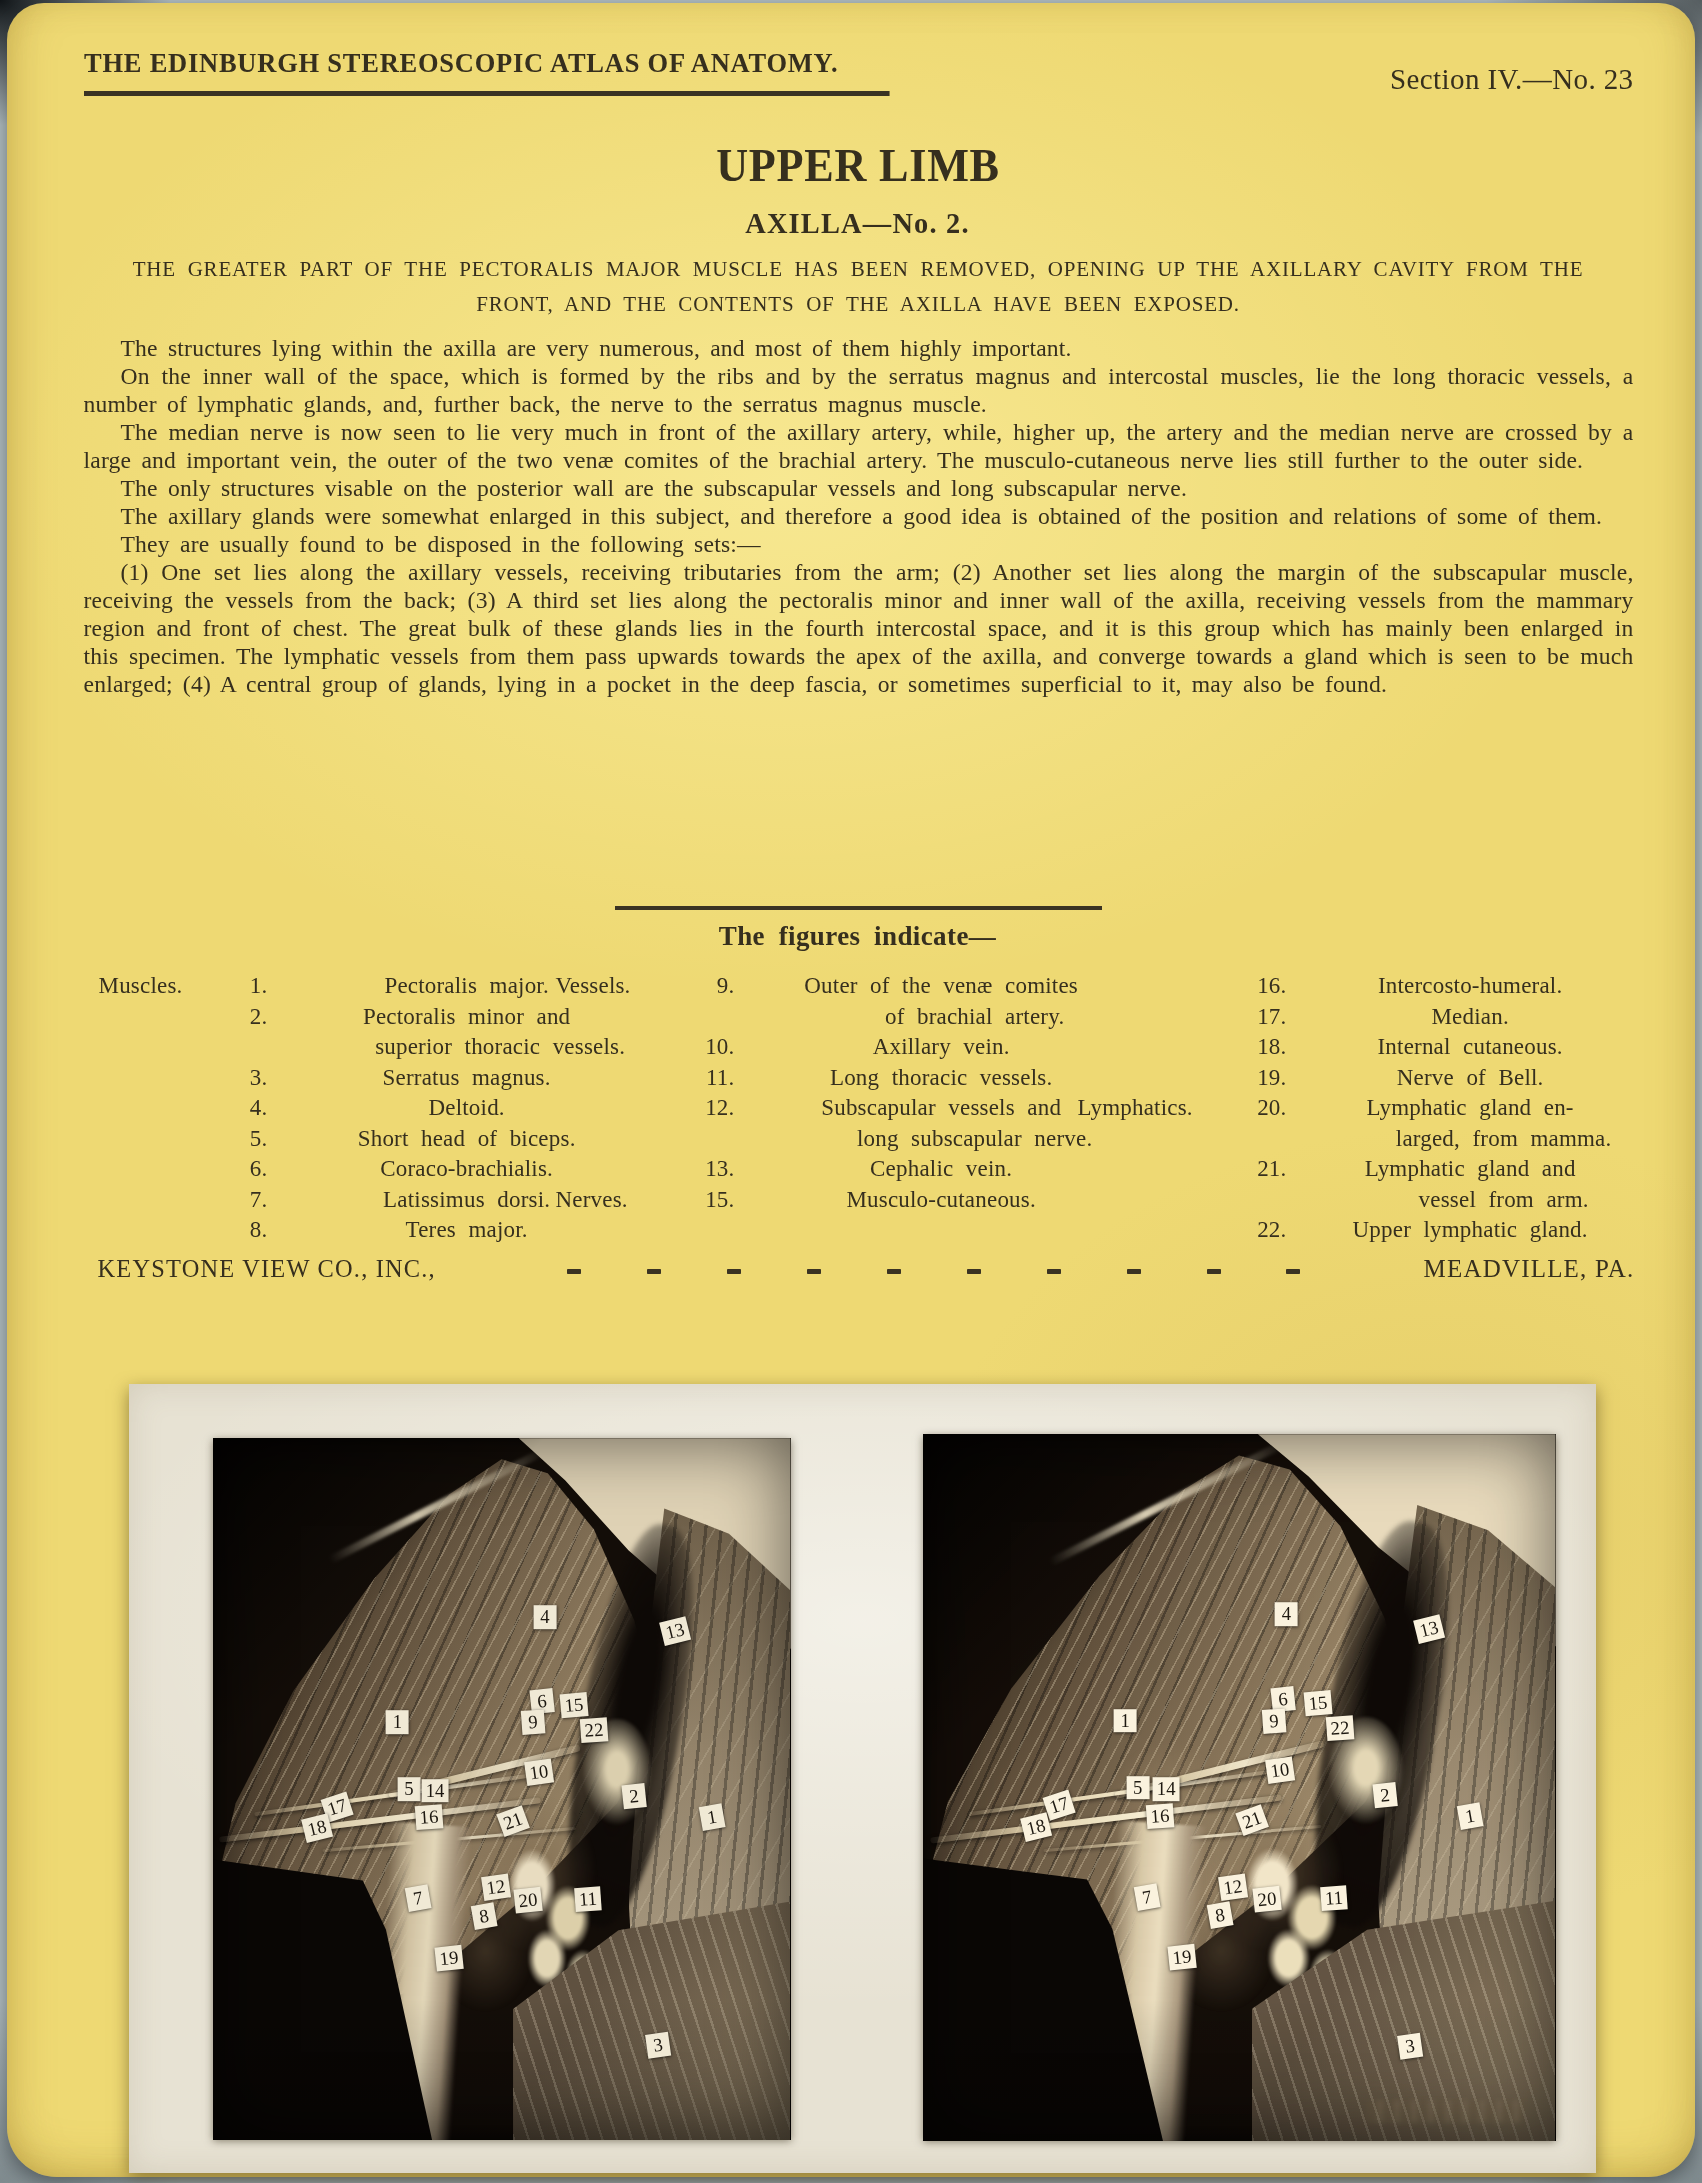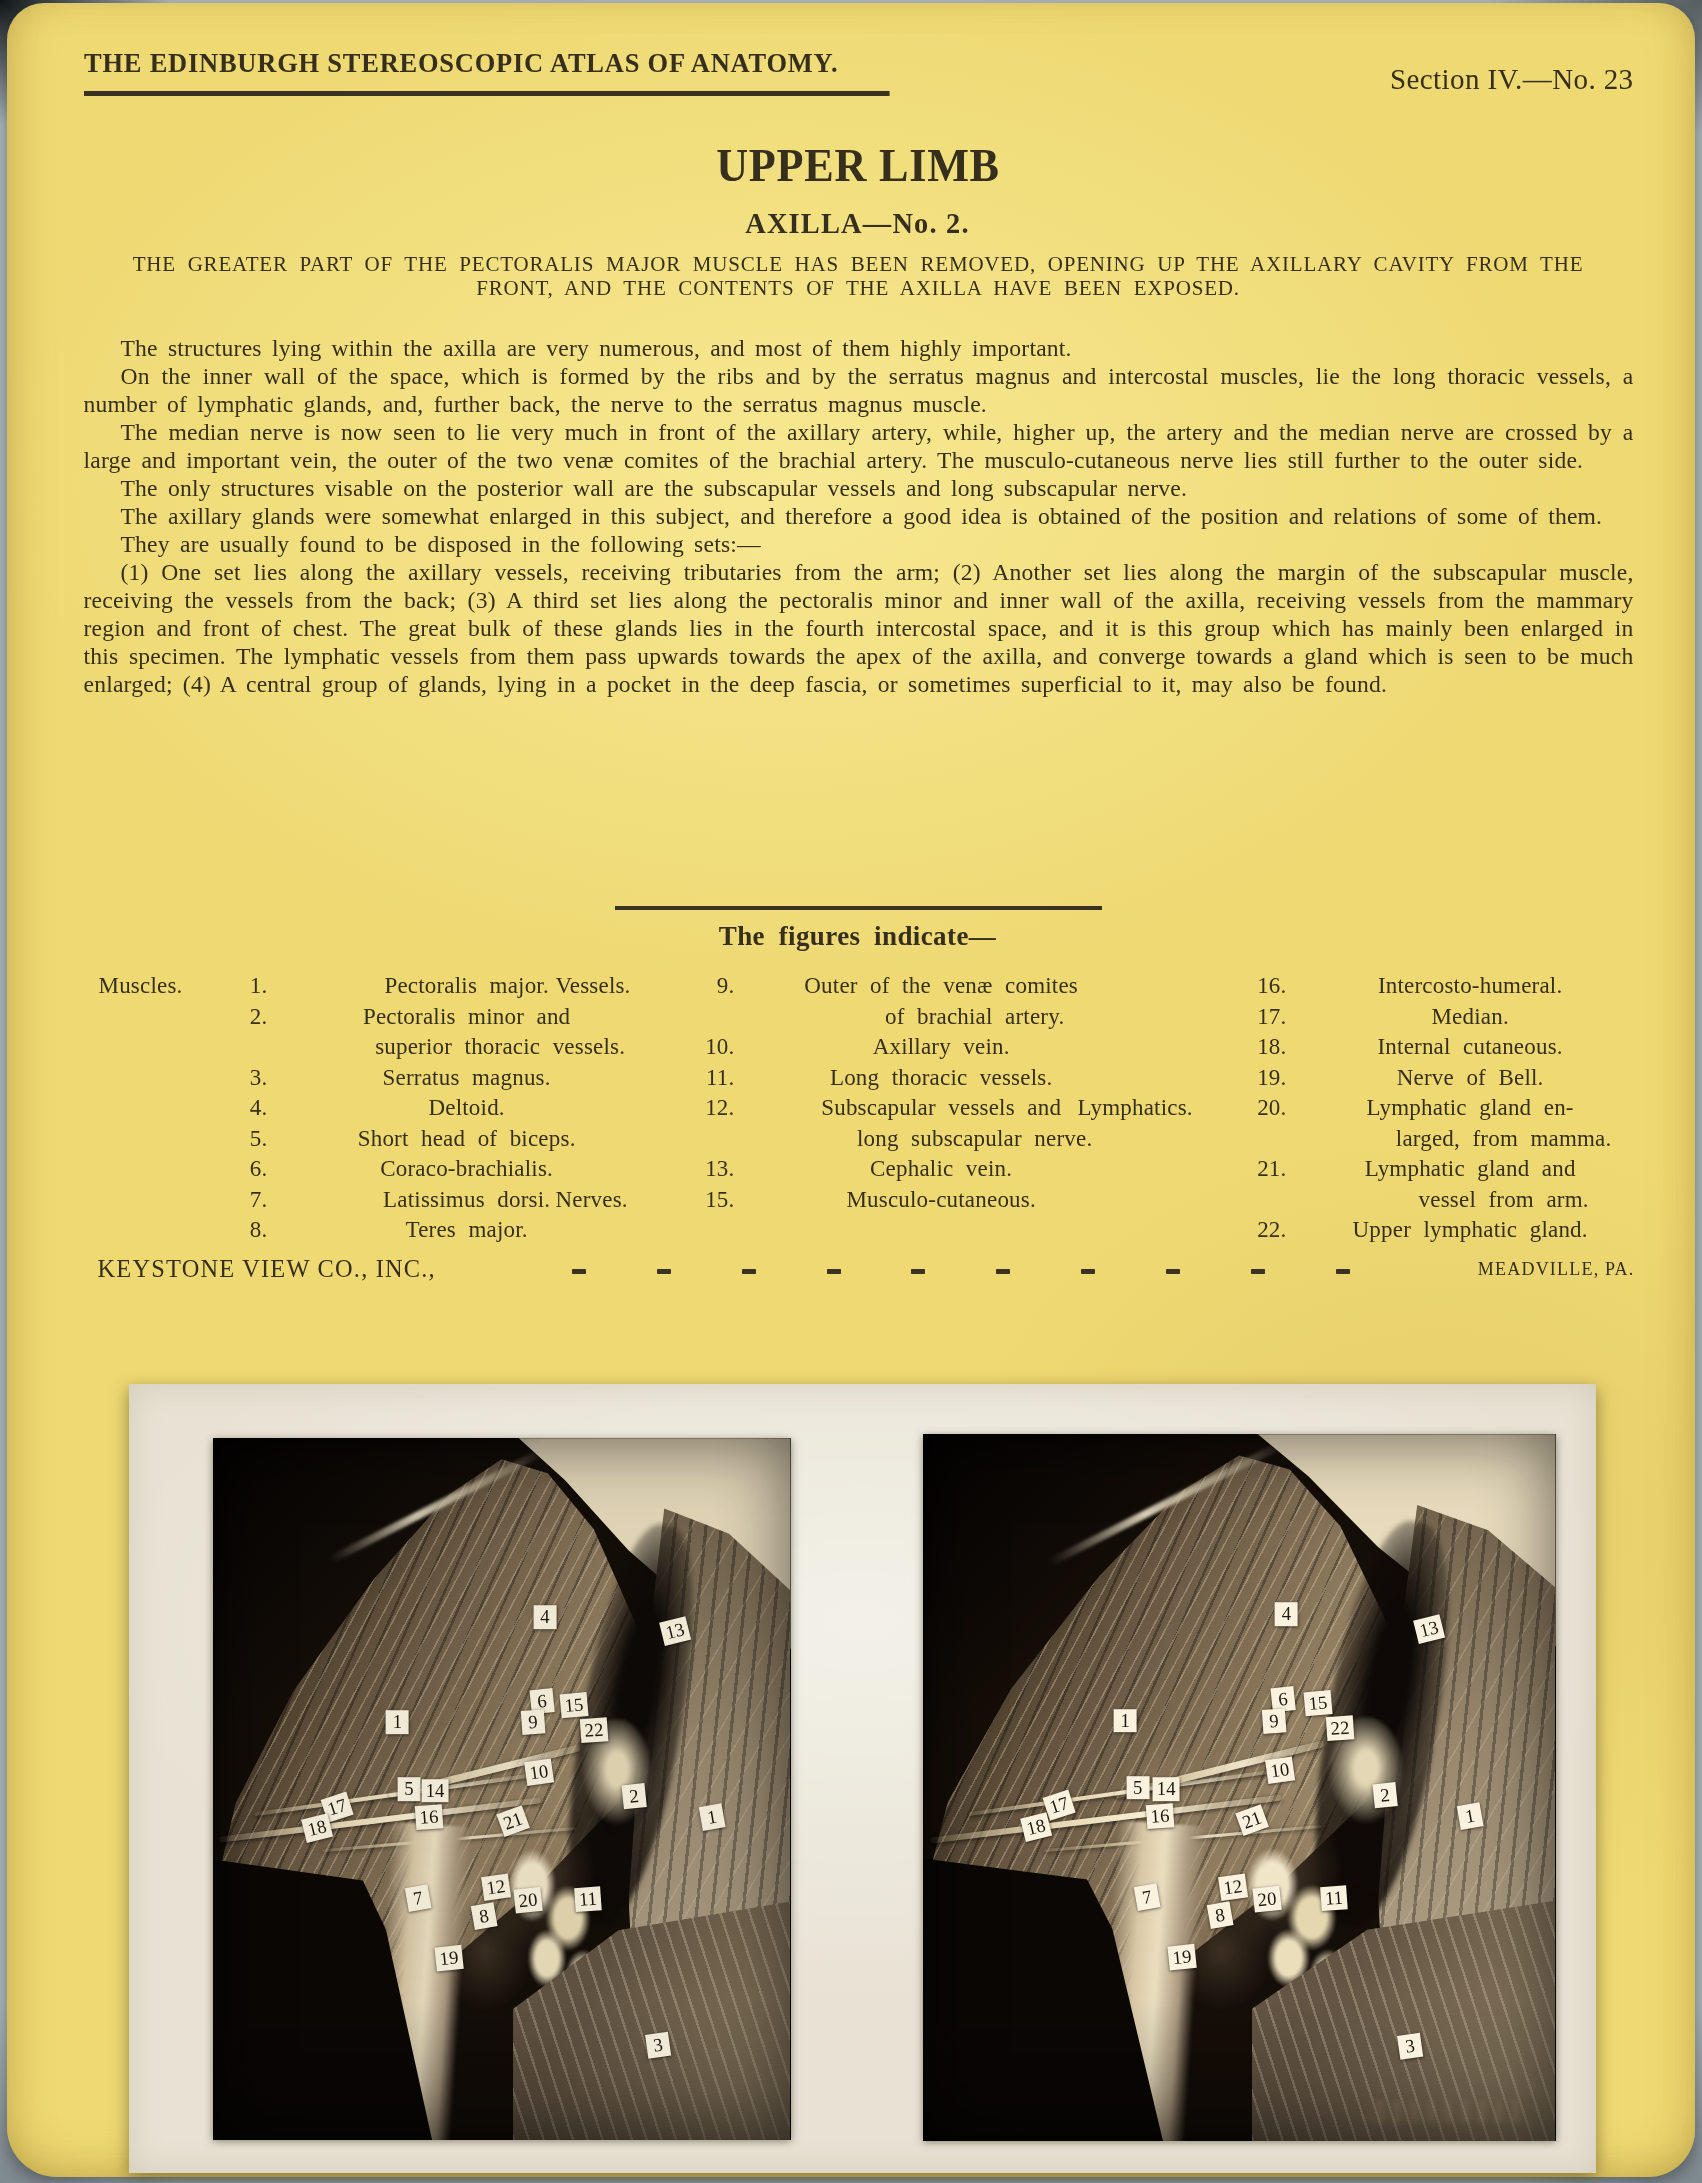--- a/index.html
+++ b/index.html
@@ -35,21 +35,21 @@
     font-weight:700;font-size:27px;line-height:1.15;letter-spacing:0.8px;
     border-bottom:5.7px solid #3a3323;padding:0 52px 11.4px 0;transform:scaleX(.98);transform-origin:left;
   }
   .section-label{font-weight:400;font-size:29px;letter-spacing:0.4px;padding-top:1.6px;margin-top:16px;}
   
   .page-title{position:absolute;left:0;top:135px;width:1702px;text-align:center;
     font-weight:700;font-size:47px;letter-spacing:0.8px;transform:scaleX(.94);}
   .page-subtitle{position:absolute;left:0;top:205px;width:1702px;text-align:center;
     font-weight:700;font-size:28.4px;letter-spacing:1.2px;}
   .lead-caps{position:absolute;left:104px;top:249px;width:1495px;text-align:center;
-    font-size:21px;line-height:24px;letter-spacing:0.8px;word-spacing:5.7px;}
+    font-size:21px;line-height:35px;letter-spacing:0.8px;word-spacing:5.7px;}
   
   .body-text{position:absolute;left:77px;top:331px;width:1550px;
     font-size:23.6px;line-height:28px;text-align:justify;letter-spacing:0.2px;word-spacing:4.1px;}
   .body-text p{margin:0;text-indent:37px;}
   
   .divider{position:absolute;left:608px;top:903px;width:487px;height:4.1px;background:#3a3323;}
   .figures-heading{position:absolute;left:0;top:918px;width:1702px;text-align:center;
     font-weight:700;font-size:27px;letter-spacing:0.4px;word-spacing:6.5px;}
   .fig-col{position:absolute;top:968px;font-size:23px;line-height:30.5px;letter-spacing:0.2px;word-spacing:6.5px;}
   .fig-col-1{left:92px;width:560px;}
@@ -62,21 +62,21 @@
   .fig-col-3 .fig-cat{width:162px;}
   .fig-num{flex:0 0 47px;text-align:right;padding-right:7.3px;}
   .fig-text{flex:1 1 auto;}
   .fig-line{display:block;text-align:center;}
   .fig-cont{padding-left:67px;}
   
   .footer-row{position:absolute;left:91px;top:1252px;width:1537px;display:flex;align-items:center;}
   .footer-company{font-size:24.4px;letter-spacing:1.2px;}
   .footer-dashes{flex:1;display:flex;justify-content:space-evenly;align-items:center;margin:0 57px 0 65px;padding-top:4.9px;}
   .dash{width:14px;height:5.7px;background:#3a3323;border-radius:0.8px;}
-  .footer-city{font-size:18px;letter-spacing:1.2px;}
+  .footer-city{font-size:25px;letter-spacing:1.2px;}
   
   .mount{
     position:absolute;left:122px;top:1381px;width:1467px;height:789px;
     background:
       radial-gradient(975px 487px at 50% 30%, rgba(255,255,252,.5), rgba(255,255,252,0) 80%),
       #e7e2d3;
     box-shadow:0 4.9px 16.2px rgba(70,55,15,.55), inset 0 0 32.5px rgba(120,105,70,.18);
   }
   .photo{
     position:absolute;overflow:hidden;background:#130d08;

